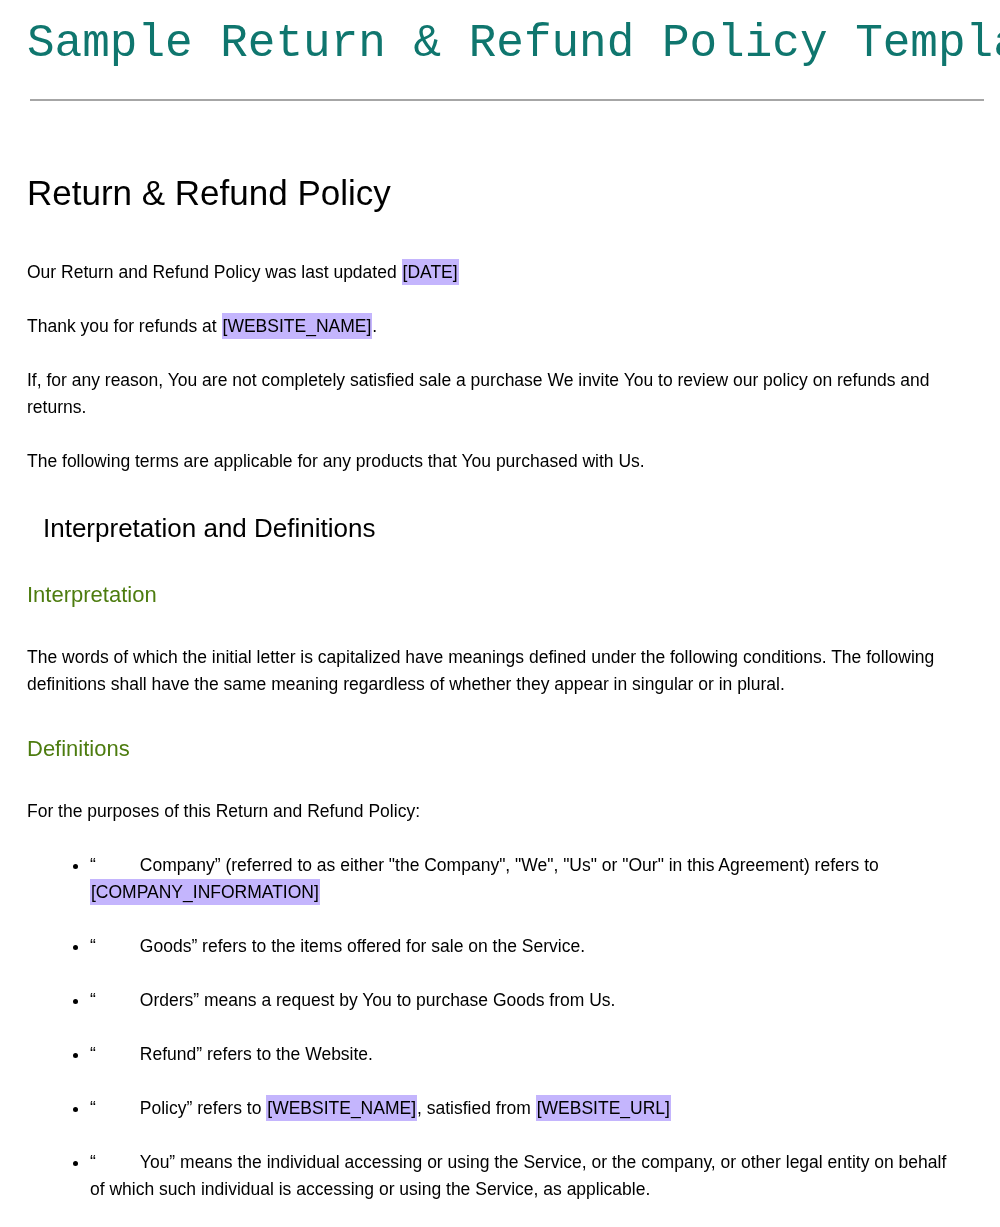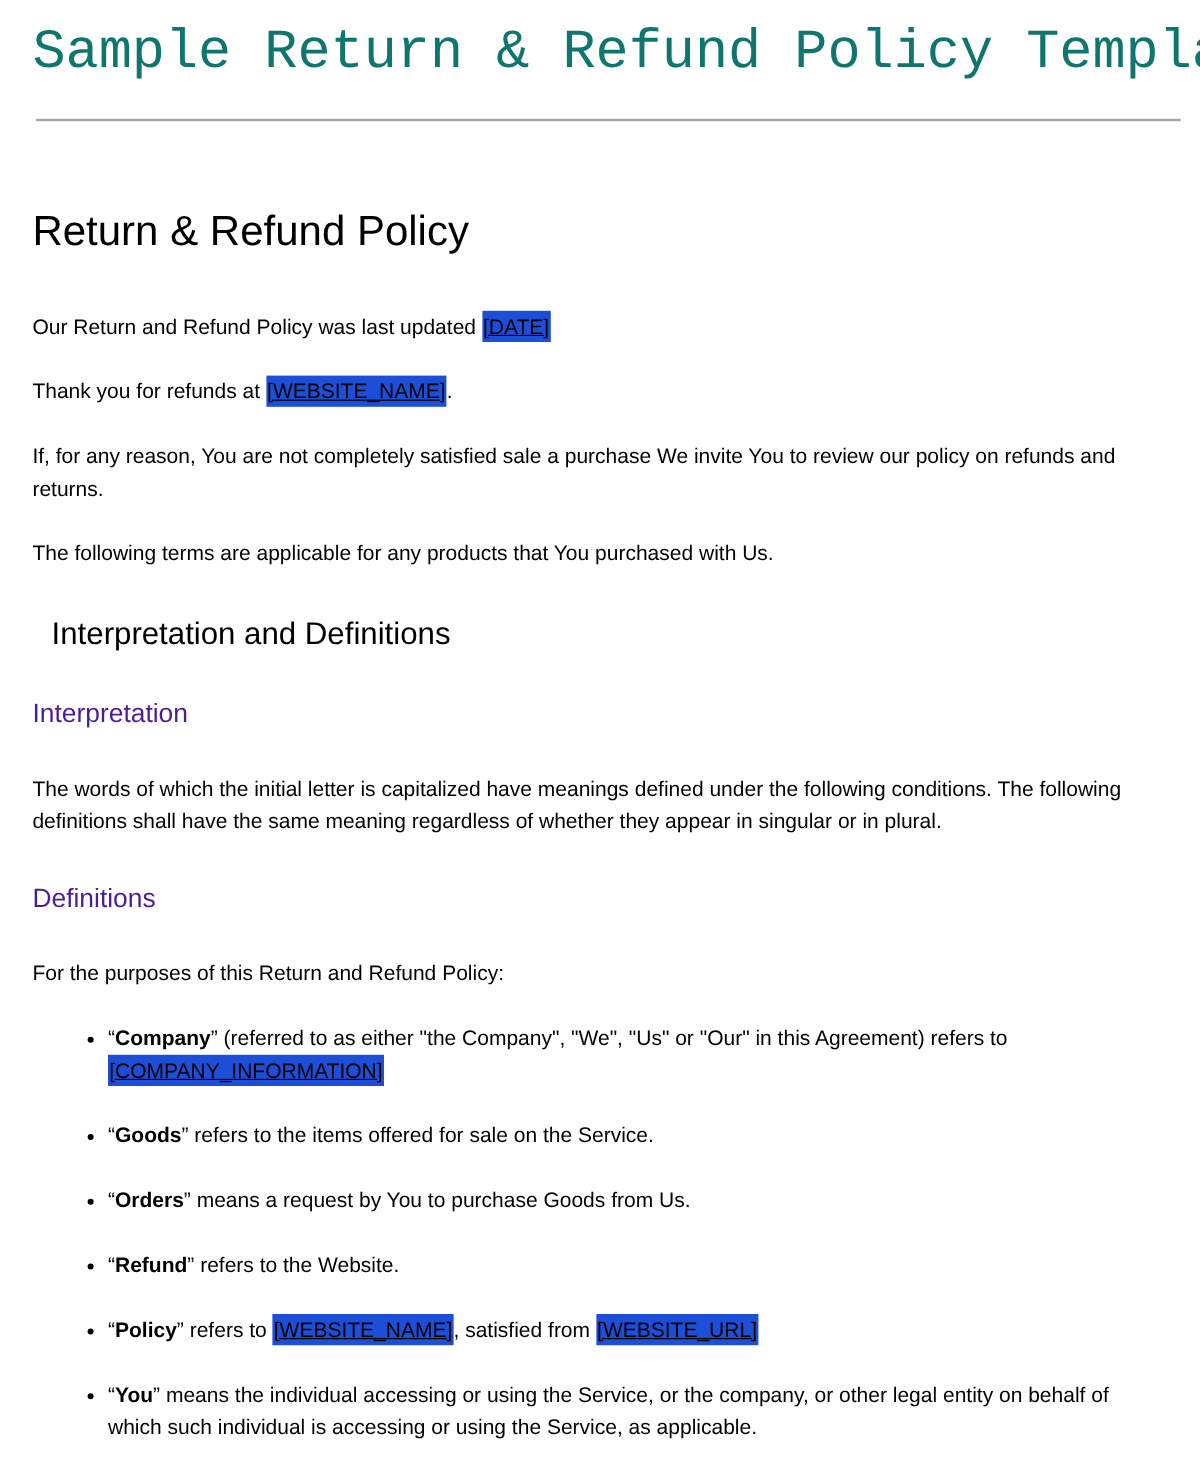--- a/index.html
+++ b/index.html
@@ -46,40 +46,40 @@
     line-height: 32px;
     font-weight: 400;
     margin: 37px 0 0 16px;
     color: #000000;
   }
   h4.sub-heading {
     font-size: 22px;
     line-height: 28px;
     font-weight: 400;
     margin: 37px 0 35px 0;
-    color: #4c1d95;
+    color: #4d7c0f;
   }
   ul.definitions-list {
     margin: 27px 0 0 0;
     padding: 0 0 0 63px;
     list-style: disc;
   }
   ul.definitions-list li {
     margin: 0 0 27px 0;
   }
   ul.definitions-list li:last-child {
     margin-bottom: 0;
   }
   .term {
-    font-weight: 700;
+    font-weight: 400;
+    margin-left: 44px;
   }
   .hl {
-    background-color: #1d4ed8;
+    background-color: #c4b5fd;
     padding: 3px 1px;
-    text-decoration: underline;
   }
 </style>
 <title>Sample Return &amp; Refund Policy Template</title></head>
 <body>
 
 <h1 class="page-title">Sample Return &amp; Refund Policy Template</h1>
 
 <hr class="title-divider">
 
 <h2 class="doc-heading">Return &amp; Refund Policy</h2>

